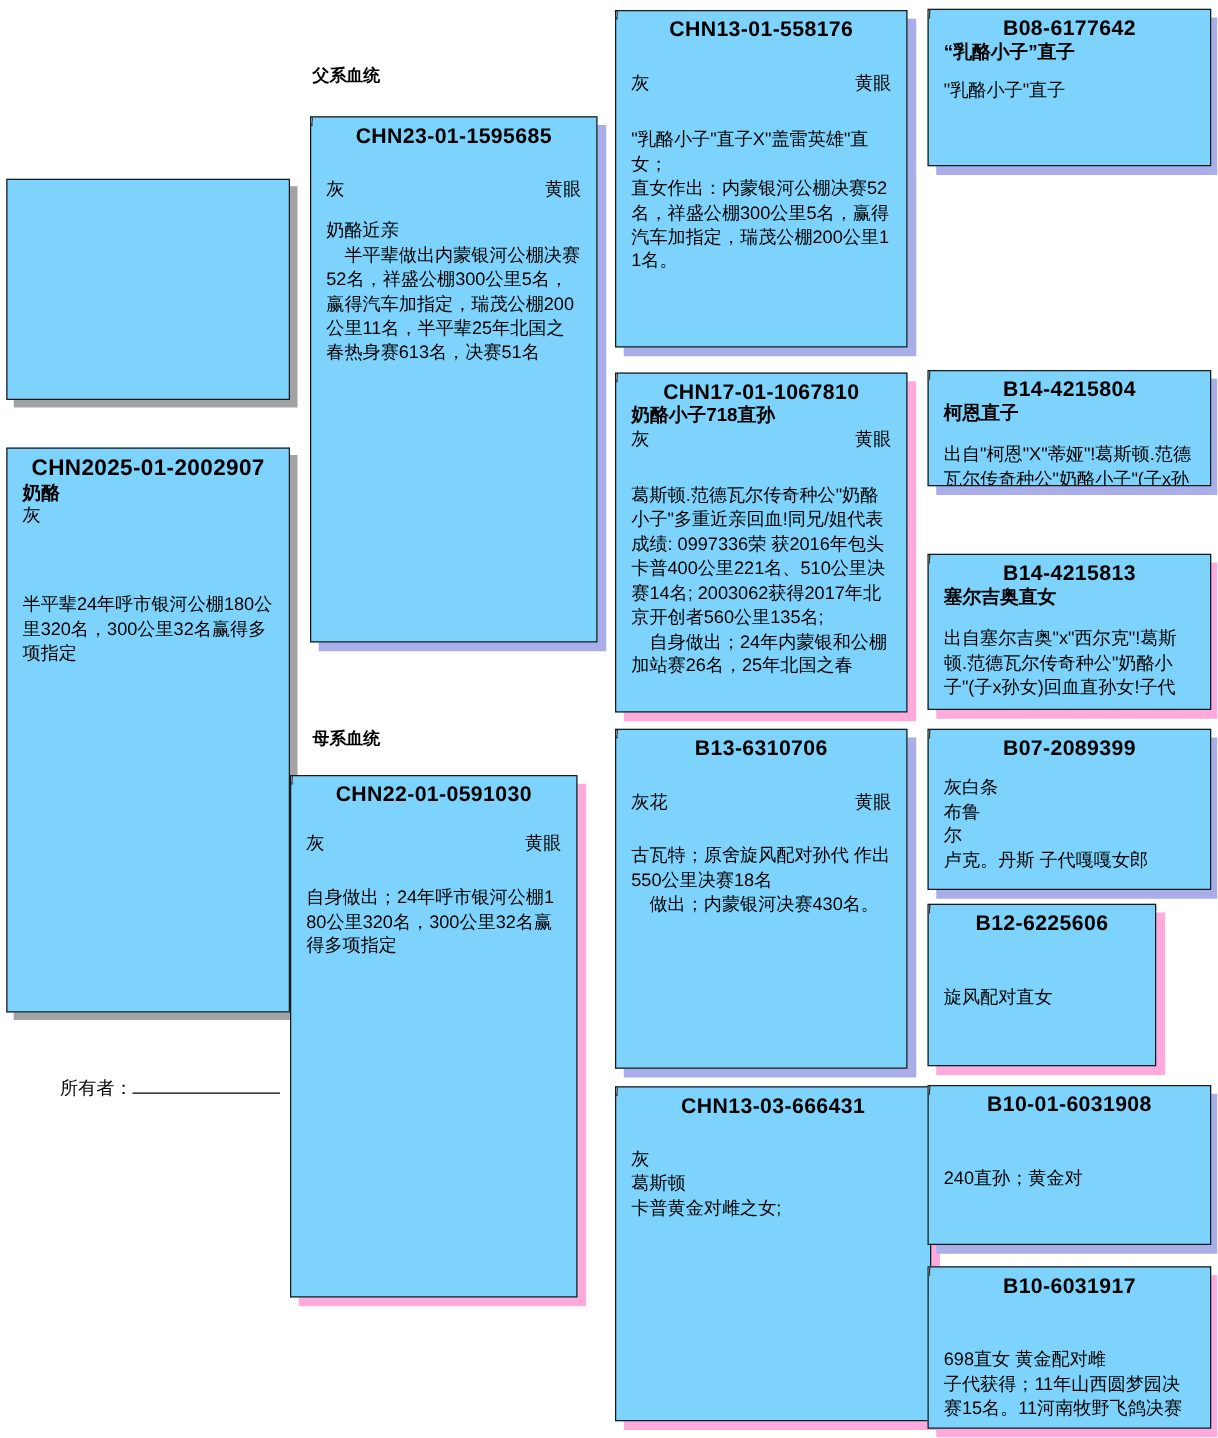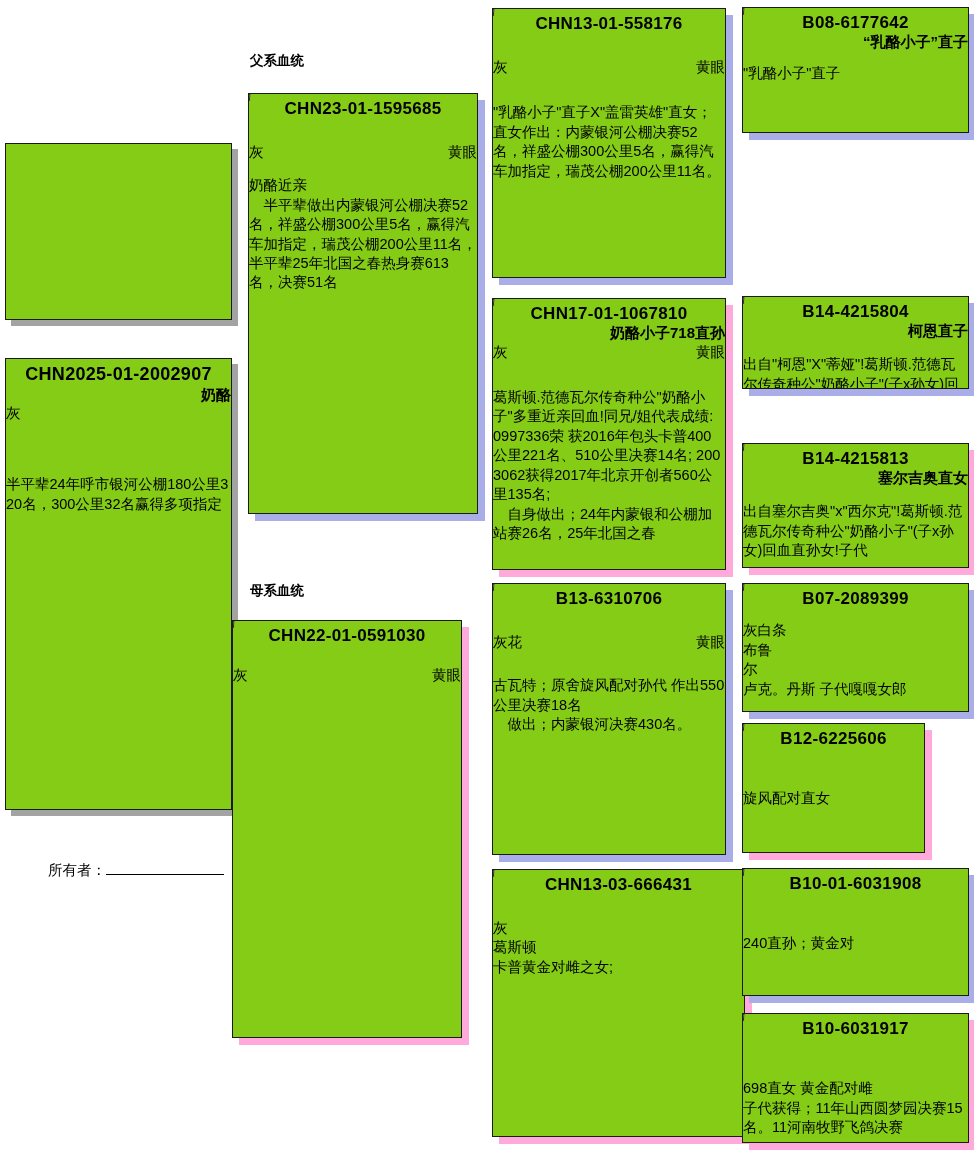--- a/index.html
+++ b/index.html
@@ -1,26 +1,26 @@
 <!DOCTYPE html>
 <html><head>
 <meta charset="utf-8">
 <style>
   html,body{margin:0;padding:0;background:#fff;font-family:"Liberation Sans",sans-serif;color:#000;}
   .canvas{position:relative;width:974px;height:1150px;background:#fff;overflow:hidden;}
 
-  .pbox{position:absolute;background:#84cc16;border:1.5px solid #1a1a1a;box-sizing:border-box;
-        padding:5px 0;overflow:hidden;}
+  .pbox{position:absolute;background:#7dd3fc;border:1.5px solid #1a1a1a;box-sizing:border-box;
+        padding:5px 12px;overflow:hidden;}
   .father{box-shadow:7px 7px 0 #a9aee8;}
   .mother{box-shadow:7px 7px 0 #ffaada;}
   .neutral{box-shadow:6px 6px 0 #a3a3a3;}
 
   .title{font-weight:700;font-size:17px;text-align:center;letter-spacing:.3px;line-height:1.2;}
   .title.big{font-size:18px;}
-  .subtitle{font-weight:700;font-size:15px;text-align:right;line-height:1.25;}
+  .subtitle{font-weight:700;font-size:15px;text-align:left;line-height:1.25;}
   .cline{display:flex;justify-content:space-between;font-size:14.5px;line-height:1.3;}
   .notes{font-size:14.5px;line-height:1.34;white-space:pre-wrap;word-break:break-all;}
 
   .mt0{margin-top:0}.mt12{margin-top:12px}.mt14{margin-top:14px}
   .mt20{margin-top:20px}.mt24{margin-top:24px}.mt26{margin-top:26px}.mt40{margin-top:40px}
   .mt52{margin-top:52px}
 
   .branch-label{position:absolute;font-weight:700;font-size:13.5px;}
 
   .clip{position:absolute;left:-19px;top:-6px;width:26px;height:24px;pointer-events:none;}
@@ -80,20 +80,21 @@
         <rect x="2" y="9.5" width="5" height="5" fill="#fff" stroke="#333" stroke-width="1.3"></rect>
         <path d="M18 8 l4 4 -4 4 z" fill="#cfcfcf" stroke="#333" stroke-width="1"></path>
           </g>
         </svg>
     </span>
     <div class="title">CHN22-01-0591030</div>
     <div class="cline mt20">
       <span>灰</span>
       <span>黄眼</span>
     </div>
+    <div class="notes mt24">自身做出；24年呼市银河公棚180公里320名，300公里32名赢得多项指定</div>
   </div>
 
   <div class="pbox father" style="left:492px;top:8px;width:234px;height:270px">
     <span class="clip">
       <svg width="26" height="24" viewBox="0 0 26 24">
           <g transform="rotate(-40 13 12)">
         <rect x="5" y="8" width="13" height="8" fill="#f0f0f0" stroke="#333" stroke-width="1.3"></rect>
         <rect x="2" y="9.5" width="5" height="5" fill="#fff" stroke="#333" stroke-width="1.3"></rect>
         <path d="M18 8 l4 4 -4 4 z" fill="#cfcfcf" stroke="#333" stroke-width="1"></path>
           </g>

